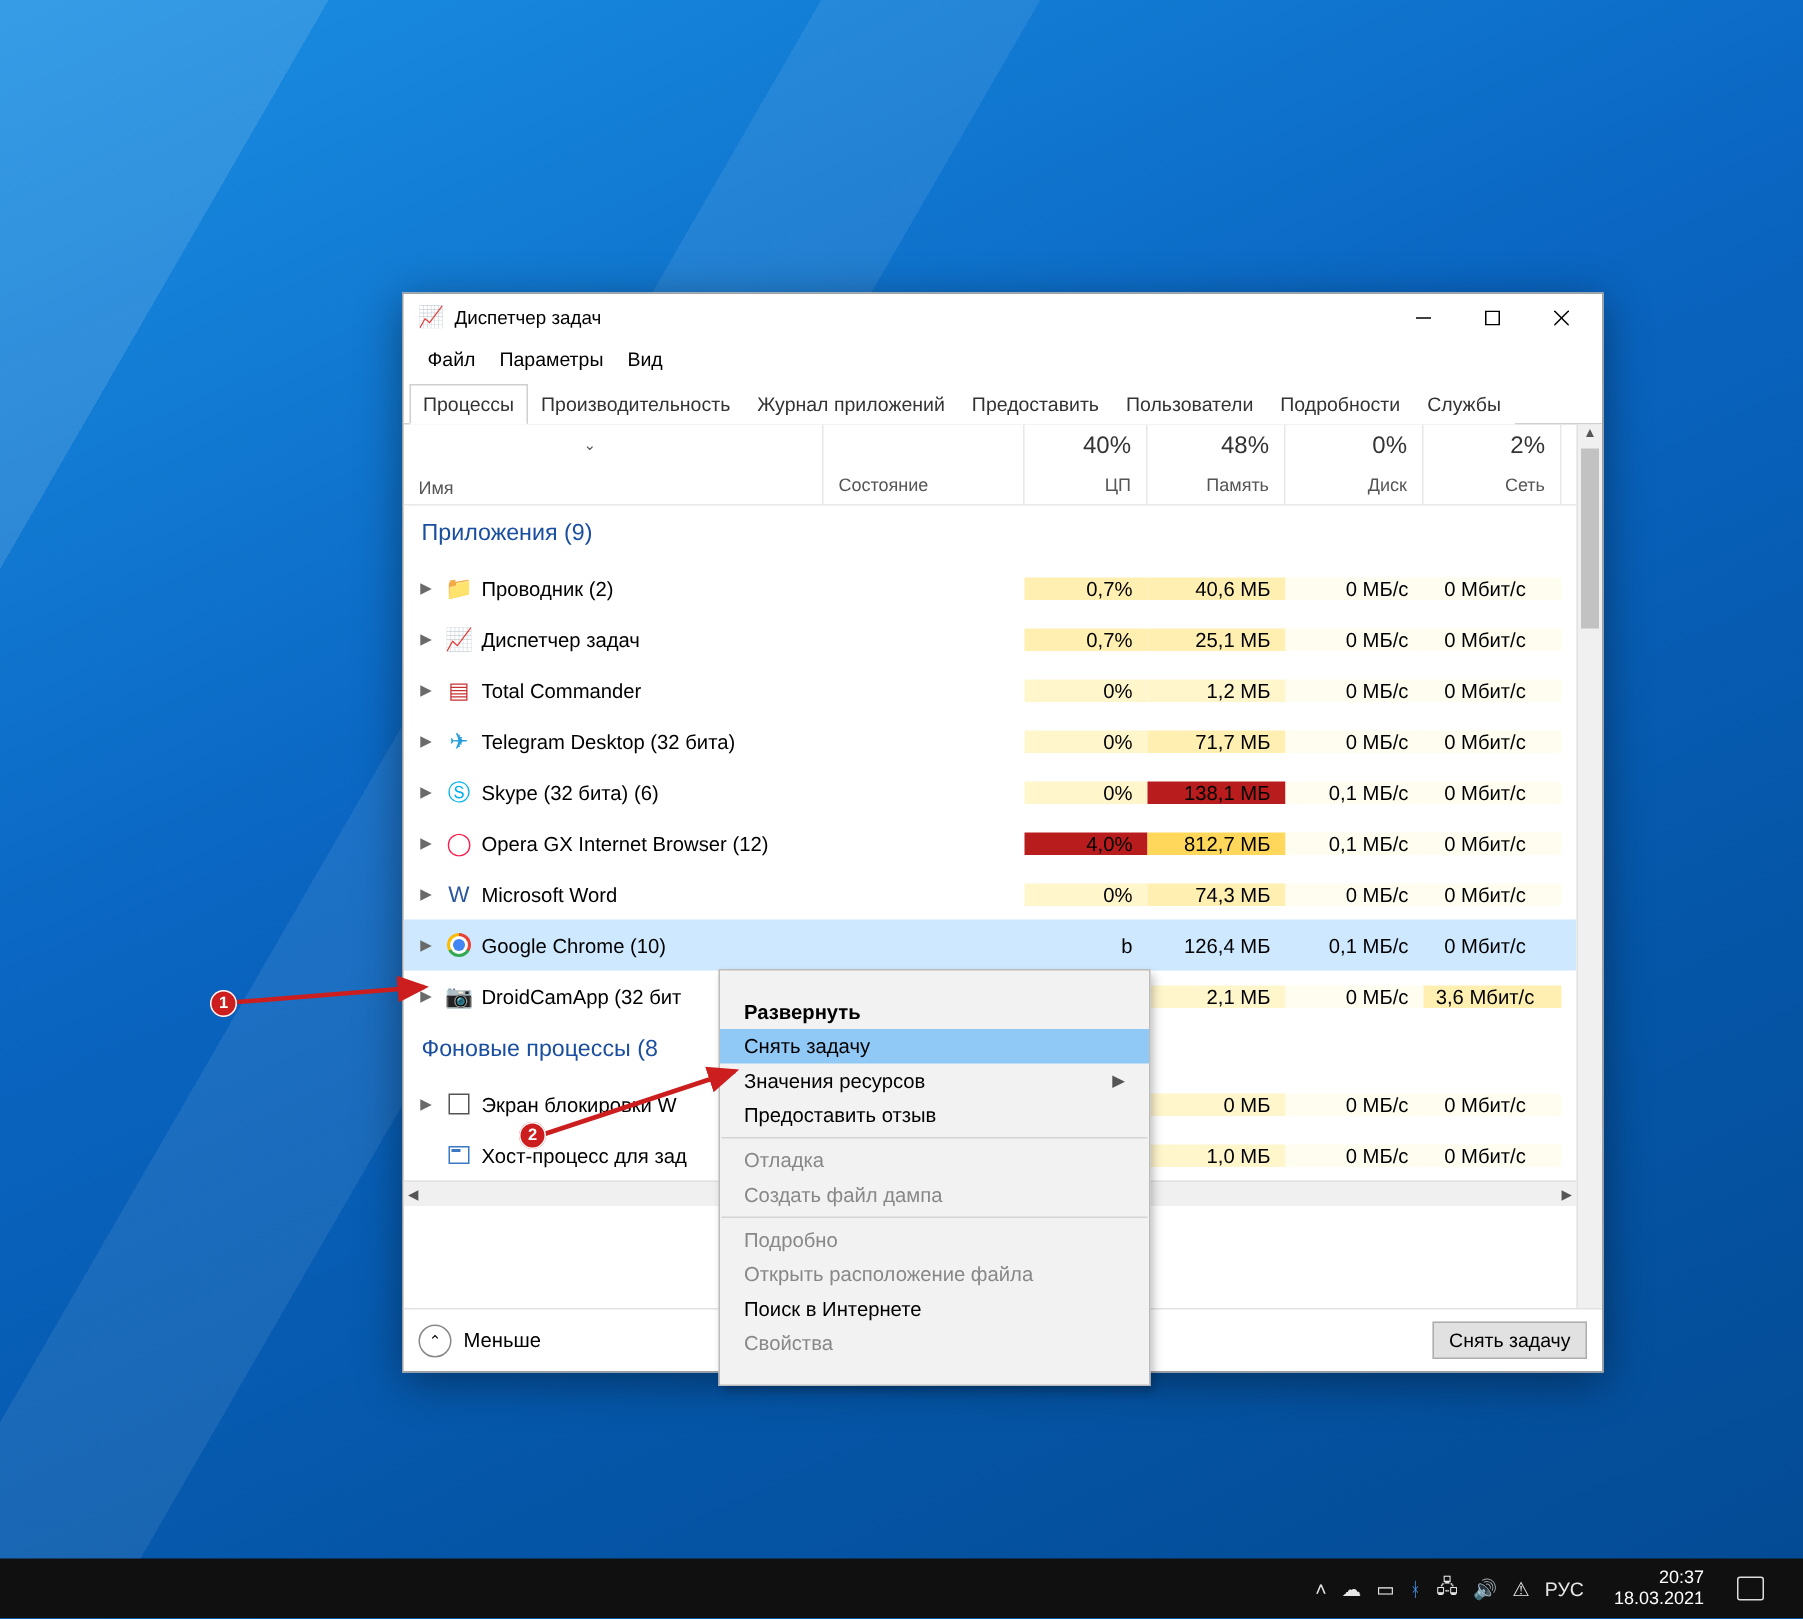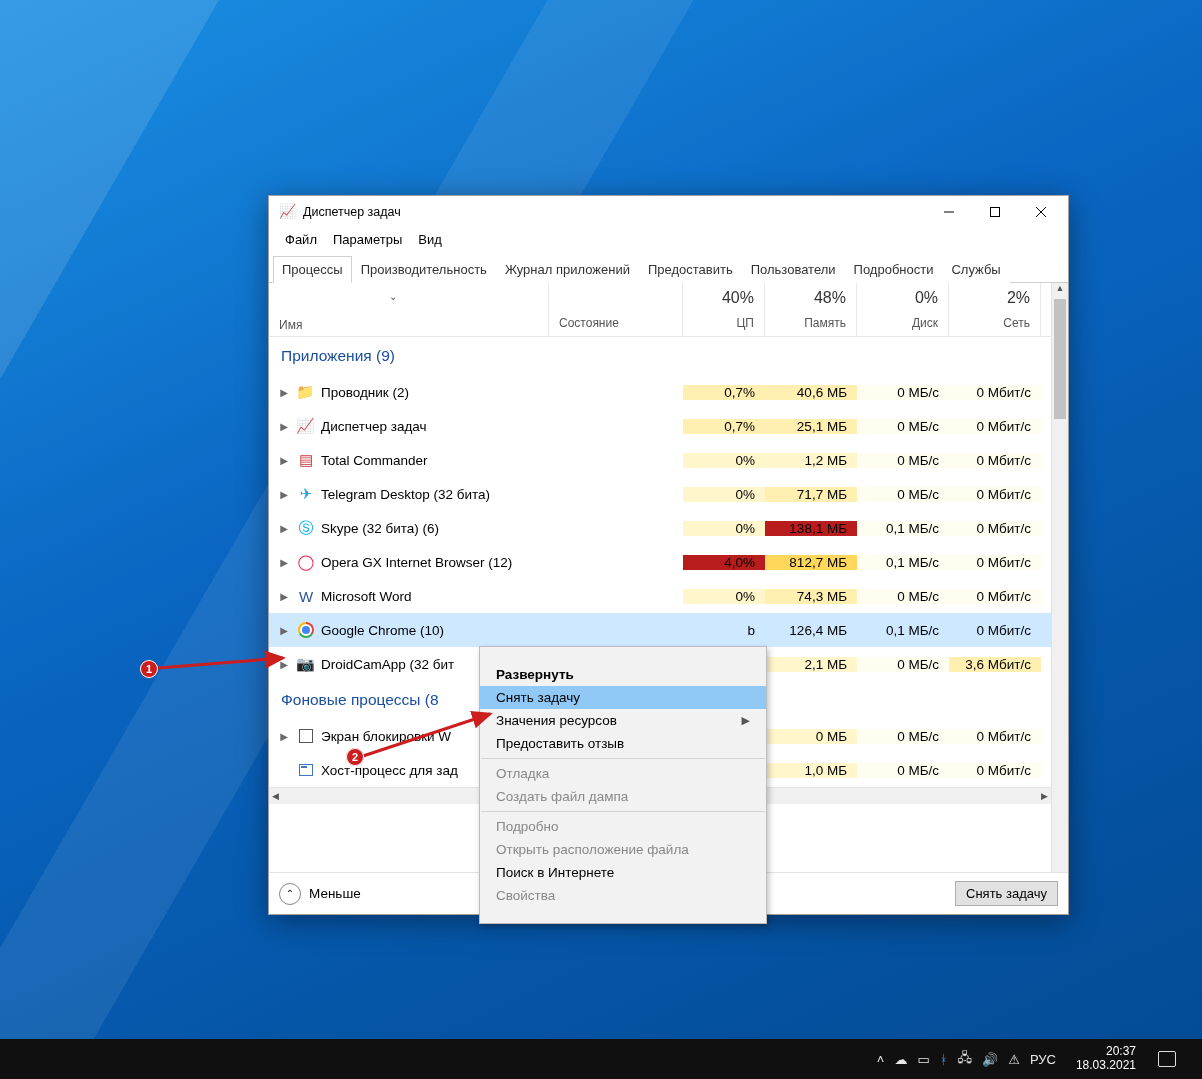--- a/index.html
+++ b/index.html
@@ -32,21 +32,21 @@
   .col-state{ width:134px; padding:0 10px 6px; display:flex; align-items:flex-end; border-right:1px solid #e8e8e8;}
   .num-col{ text-align:right; padding:6px 10px 6px 0; display:flex; flex-direction:column; justify-content:space-between; border-right:1px solid #e8e8e8;}
   .num-col .pct{ font-size:16px; color:#333;}
   .c-cpu{ width:82px;justify-content:space-between;} .c-mem{ width:92px;} .c-disk{ width:92px;} .c-net{ width:92px;}
 
   .rows{ position:relative; }
   .row{ display:flex; height:34px; align-items:center; font-size:13.5px; }
   .row .name{ width:280px; display:flex; align-items:center; padding-left:8px; gap:6px; overflow:hidden; white-space:nowrap;}
   .row .state{ width:134px; }
   .row .num{ text-align:right; padding-right:10px; }
-  .row .cpu{ width:82px;} .row .mem{ width:92px;} .row .disk{ width:92px;} .row .net{ width:92px;}
+  .row .cpu{ width:82px;} .row .mem{ width:92px;} .row .disk{ width:92px;} .row .net{ width:92px;text-align:center;}
   .expand{ width:14px; text-align:center; color:#6a6a6a; font-size:10px;}
   .icon{ width:18px; height:18px; display:flex; align-items:center; justify-content:center; font-size:15px;}
 
   .group-header{ height:38px; display:flex; align-items:center; padding-left:12px; font-size:15.5px; color:#1a4ea0;text-align:right; }
 
   
   .h0{ background:#fffdf0;} .h1{ background:#fff6cc;} .h2{ background:#ffefb0;} .h3{ background:#b91c1c;} .h4{ background:#ffd75a;}
   .hb{ background:#e6f2fa;} 
   .hsel{ background:#cde8ff;}
 

